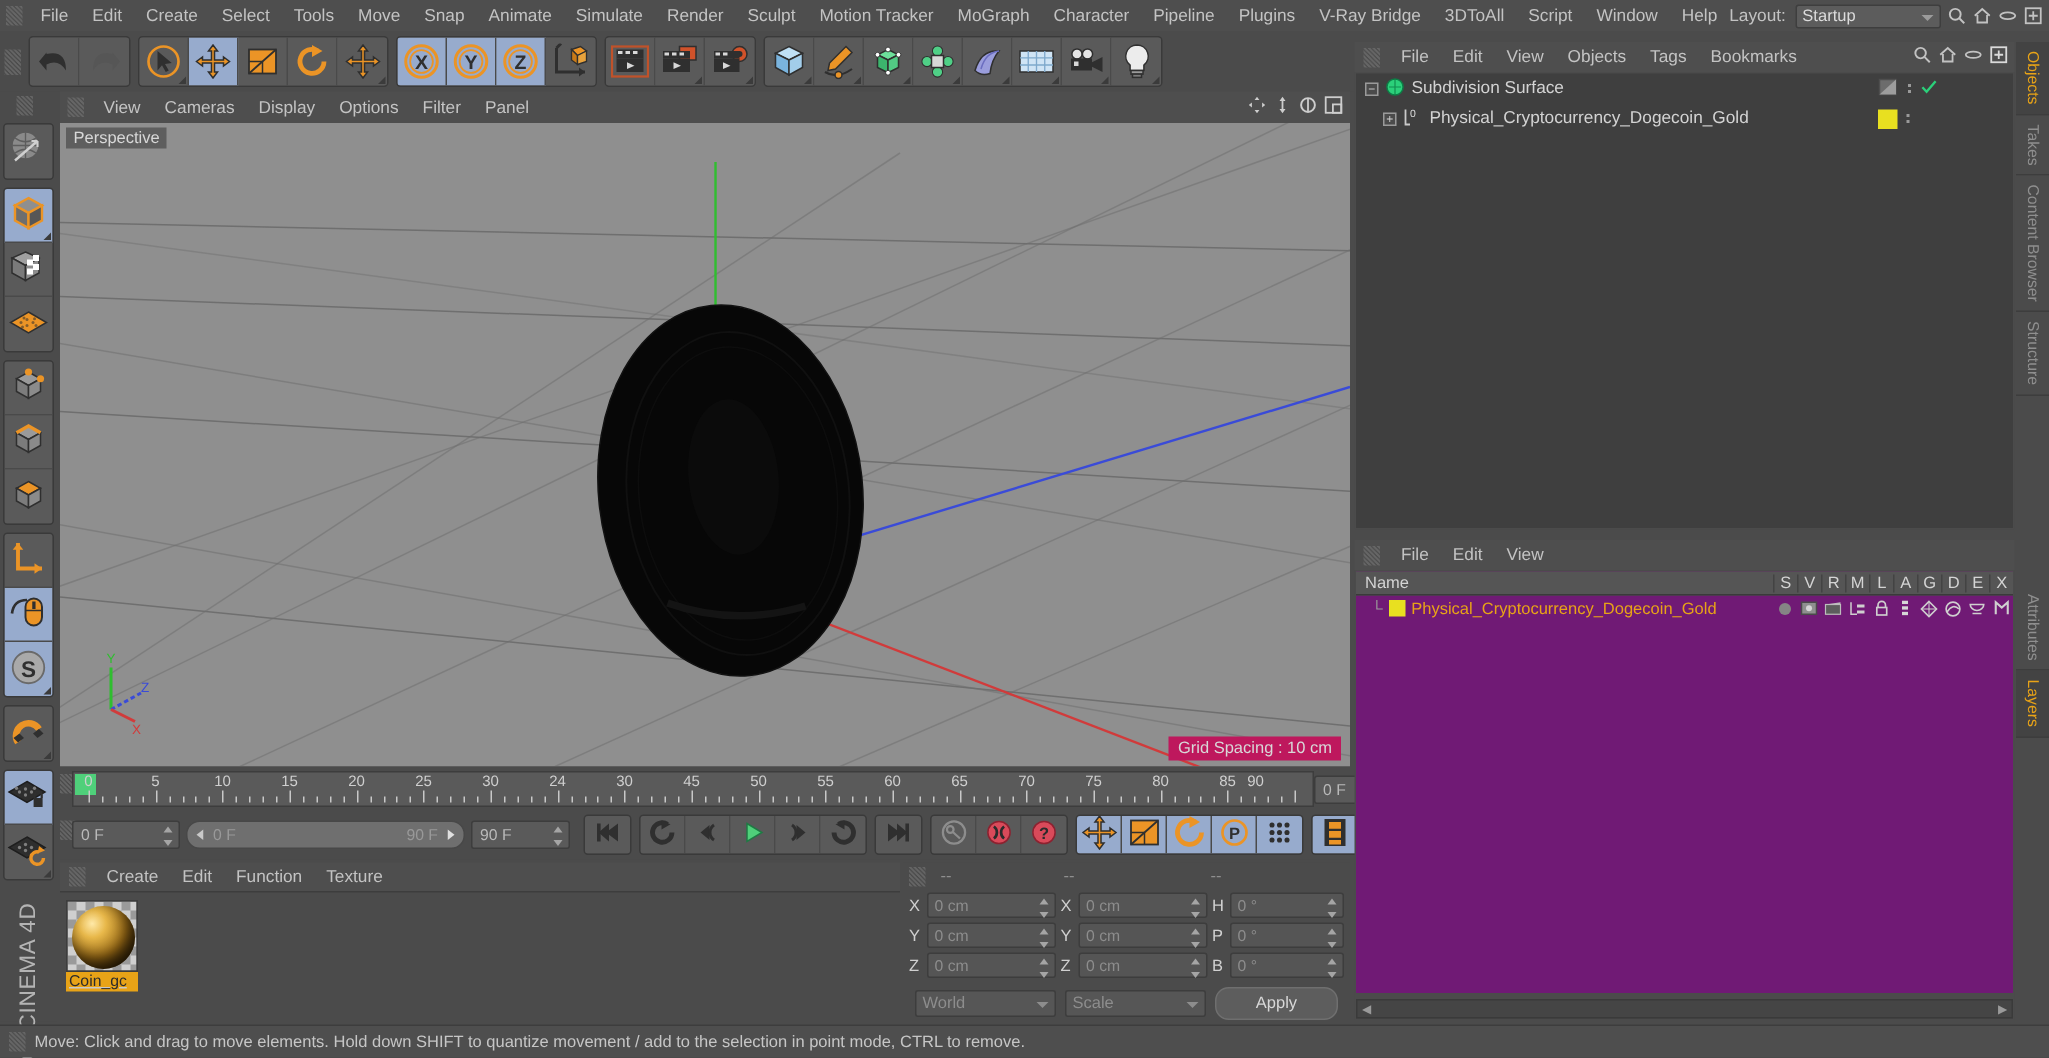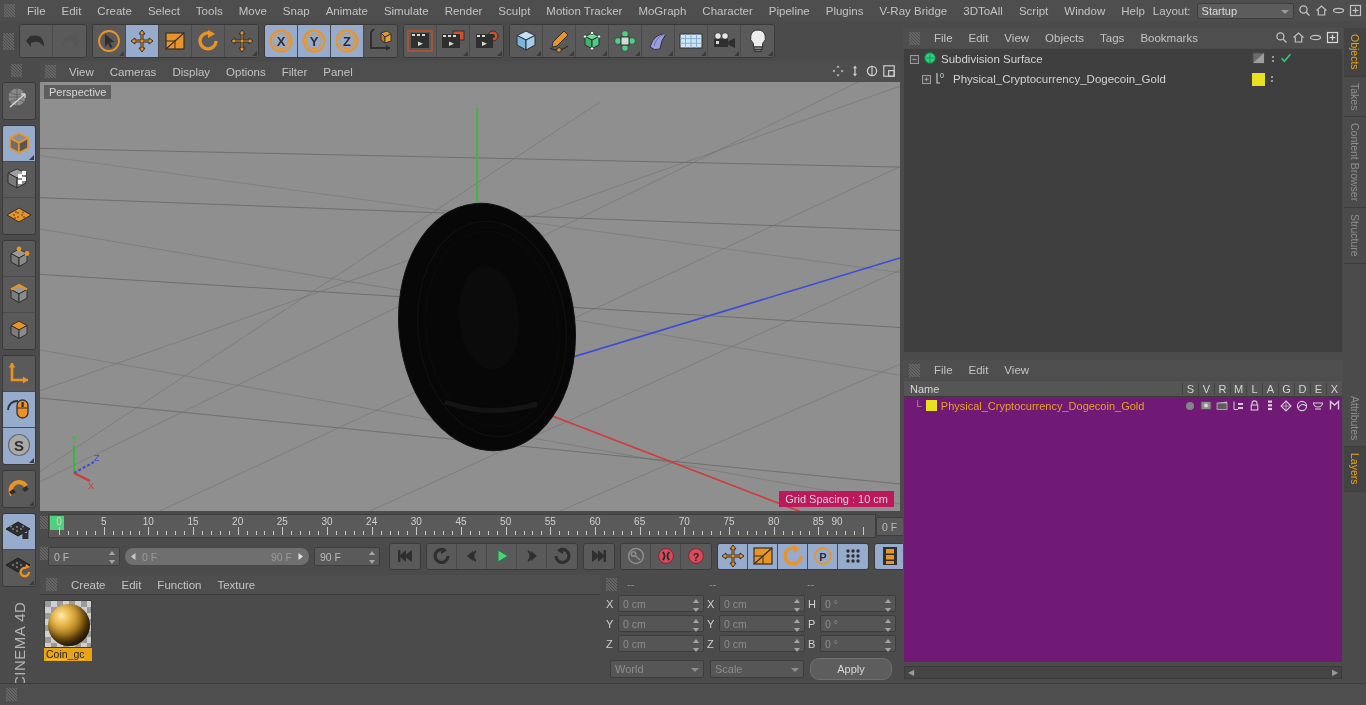--- a/index.html
+++ b/index.html
@@ -1320,15 +1320,16 @@
         <div class="vtab">Structure</div>
       </div>
     <div id="vtabs-bottom" style="margin-top:126px;">
         <div class="vtab">Attributes</div>
         <div class="vtab act">Layers</div>
       </div>
   </div>
 
   <div class="statusbar">
     <div class="gripper"></div>
+    <span class="txt">Move: Click and drag to move elements. Hold down SHIFT to quantize movement / add to the selection in point mode, CTRL to remove.</span>
   </div>
 
 </div>
 
 </body></html>

